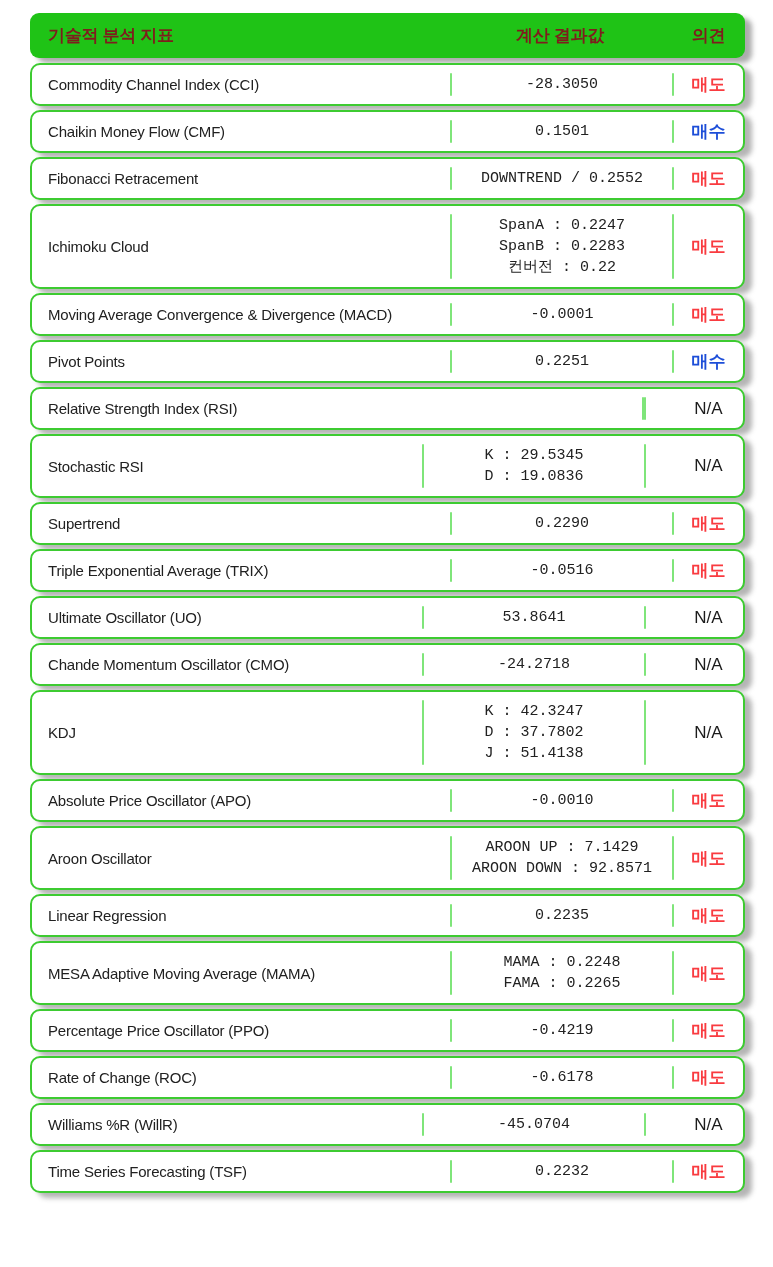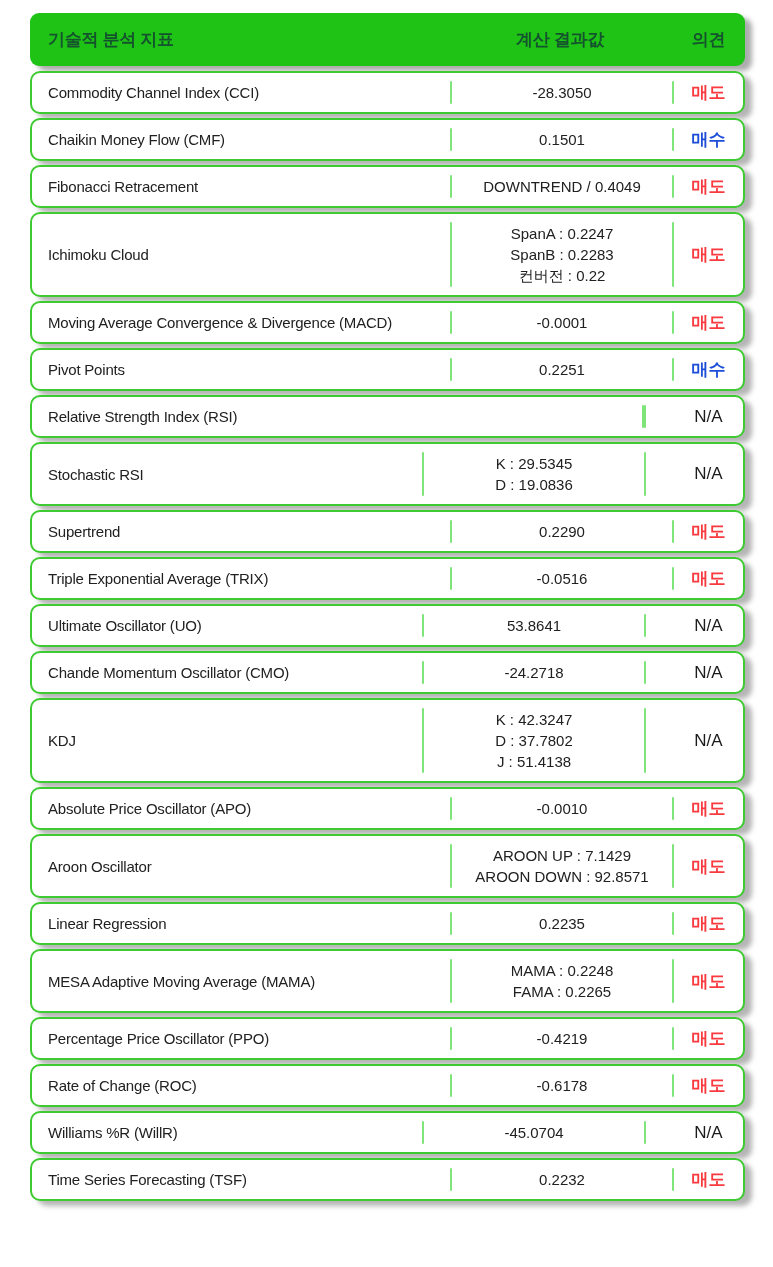--- a/index.html
+++ b/index.html
@@ -8,26 +8,26 @@
     background: #ffffff;
     font-family: "Liberation Sans", "DejaVu Sans", sans-serif;
     overflow: hidden;
   }
   .page {
     position: absolute;
     top: 13px; left: 30px;
     width: 715px;
   }
   .header {
-    height: 53px;
+    height: 45px;
     background: #1fc316;
     border-radius: 9px;
     display: flex;
     align-items: center;
-    color: #14532d;
+    color: #7f1d1d;
     font-weight: bold;
     font-size: 17px;
     box-shadow: 7px 5px 5px rgba(70,70,70,0.45);
     margin-bottom: 5px;
   }
   .h-indicator { flex: 1; padding-left: 18px; text-align: left; letter-spacing: -0.3px; }
   .h-value    { width: 224px; text-align: center; letter-spacing: -0.3px; }
   .h-opinion  { width: 73px;  text-align: center; letter-spacing: -0.3px; }
 
   .row {
@@ -61,20 +61,21 @@
     width: 220px;
     display: flex;
     flex-direction: column;
     align-items: center;
     justify-content: center;
     text-align: center;
     font-size: 15px;
     color: #212121;
     line-height: 21px;
     padding: 9px 8px;
+    font-family: Liberation Mono, monospace;
   }
   .c-opinion {
     width: 69px;
     display: flex;
     align-items: center;
     justify-content: center;
     font-size: 17px;
     color: #1c1c1c;
   }
   .op-sell { color: #f93b40; font-weight: bold; }
@@ -108,21 +109,21 @@
           <div>0.1501</div>
         </div>
     <span class="divider"></span>
     <div class="c-opinion op-buy">매수</div>
   </div>
 
   <div class="row">
     <div class="c-indicator">Fibonacci Retracement</div>
     <span class="divider"></span>
     <div class="c-value">
-          <div>DOWNTREND / 0.4049</div>
+          <div>DOWNTREND / 0.2552</div>
         </div>
     <span class="divider"></span>
     <div class="c-opinion op-sell">매도</div>
   </div>
 
   <div class="row">
     <div class="c-indicator">Ichimoku Cloud</div>
     <span class="divider"></span>
     <div class="c-value">
           <div>SpanA : 0.2247</div>

